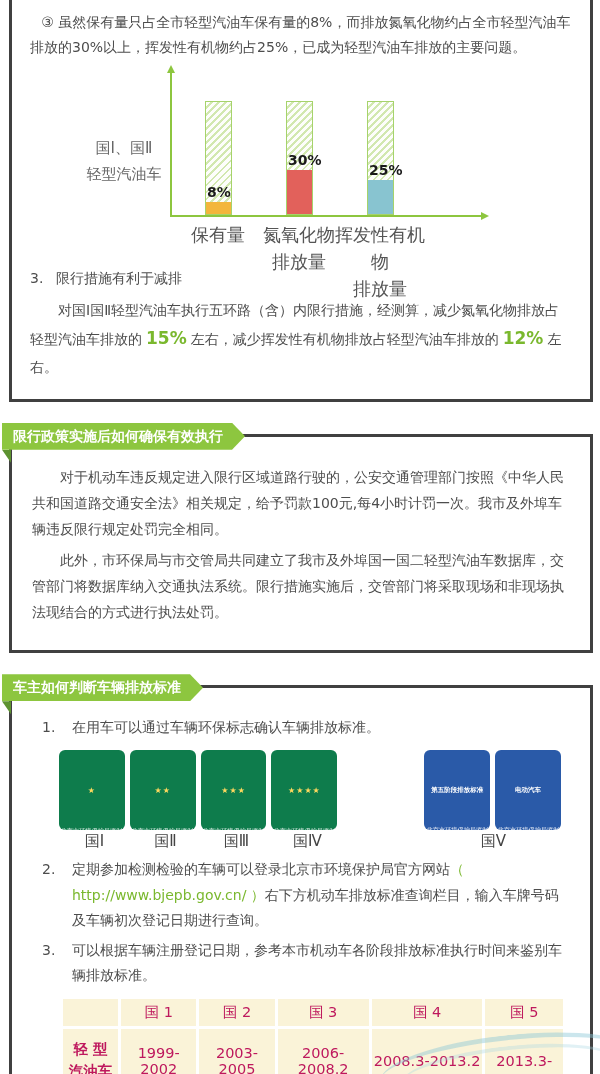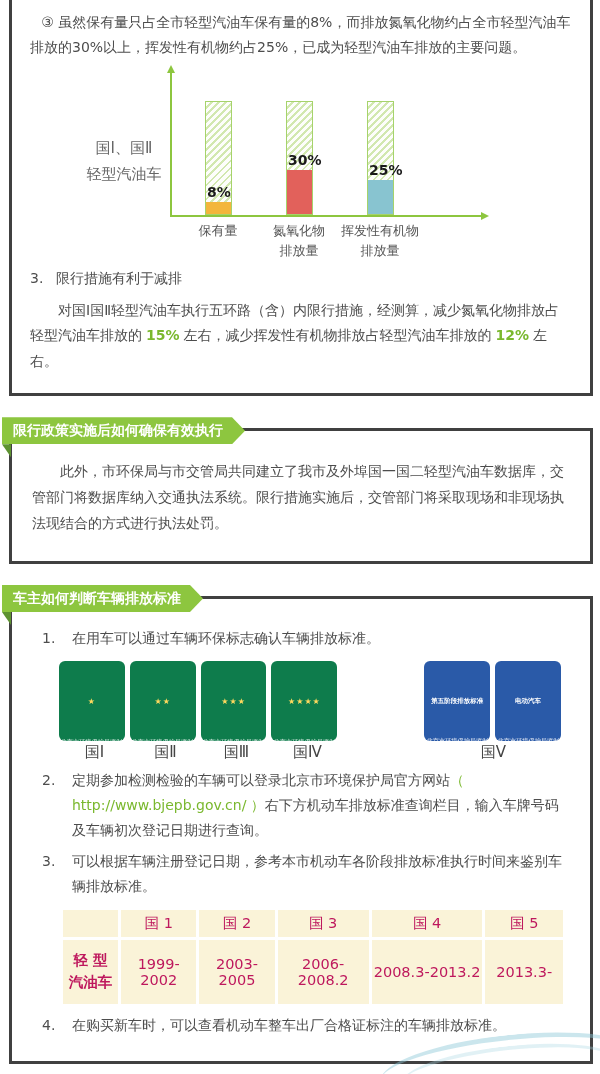--- a/index.html
+++ b/index.html
@@ -25,40 +25,40 @@
     font-weight:bold;font-size:14px;white-space:nowrap;
     clip-path:polygon(0 0,calc(100% - 13px) 0,100% 50%,calc(100% - 13px) 100%,0 100%);
   }
   .banner-fold{
     position:absolute;top:13px;left:-10px;width:9px;height:13px;
     background:#5d9230;
     clip-path:polygon(0 0,100% 0,100% 100%);
   }
   p.body-text{margin:6px 0;line-height:1.85;text-indent:2em;}
   .intro{margin:2px 0 0 0;line-height:1.8;text-indent:.8em;}
-  .green-big{color:#7ab82e;font-weight:bold;font-size:14px;margin:0 4px;}
+  .green-big{color:#7ab82e;font-weight:bold;font-size:17px;margin:0 4px;}
   .link-green{color:#7ab82e;}
   
   .chart{position:relative;height:198px;margin-top:4px;}
   .axis-y{position:absolute;left:140px;top:8px;bottom:45px;width:2px;background:#8dc63f;}
   .axis-y:before{content:"";position:absolute;top:-7px;left:-3px;
     border-left:4px solid transparent;border-right:4px solid transparent;border-bottom:8px solid #8dc63f;}
   .axis-x{position:absolute;left:140px;width:312px;bottom:45px;height:2px;background:#8dc63f;}
   .axis-x:after{content:"";position:absolute;right:-7px;top:-3px;
     border-top:4px solid transparent;border-bottom:4px solid transparent;border-left:8px solid #8dc63f;}
   .series-label{position:absolute;left:38px;top:72px;width:112px;text-align:center;
     color:#666;font-size:15px;line-height:1.7;white-space:pre-line;}
   .bar{position:absolute;bottom:47px;width:27px;height:114px;
     border:1px solid #a6d36b;box-sizing:border-box;
     background:repeating-linear-gradient(135deg,#fdfefb 0px,#fdfefb 3px,#d2e8b0 3px,#d2e8b0 5px);}
   .bar-fill{position:absolute;bottom:0;left:0;right:0;}
   .bar-pct{position:absolute;left:1px;white-space:nowrap;color:#1a1a1a;
     font-weight:bold;font-size:14px;}
   .cat{position:absolute;top:157px;width:92px;text-align:center;color:#555;
-    font-size:13px;line-height:1.5;white-space:pre-line;}
+    font-size:18px;line-height:1.5;white-space:pre-line;}
   .sec-heading{display:flex;margin:4px 0 2px 0;line-height:1.8;}
   .sec-heading .num{width:26px;}
   
   .oli{display:flex;margin:5px 0;line-height:1.8;}
   .oli .num{flex:0 0 30px;margin-left:10px;}
   .oli .txt{flex:1;}
   
   .badge-row{display:flex;margin:10px 0 2px 27px;}
   .badge{width:66px;height:80px;border-radius:6px;margin-right:5px;
     display:flex;flex-direction:column;align-items:center;box-sizing:border-box;padding-top:5px;gap:31px;}
@@ -121,20 +121,21 @@
   <div class="sec-heading">
     <span class="num">3.</span>
     <span>限行措施有利于减排</span>
   </div>
   <p class="body-text"><span>对国I国Ⅱ轻型汽油车执行五环路（含）内限行措施，经测算，减少氮氧化物排放占轻型汽油车排放的</span><span class="green-big">15%</span><span>左右，减少挥发性有机物排放占轻型汽油车排放的</span><span class="green-big">12%</span><span>左右。</span></p>
 </div>
 
 <div class="section banner-box">
   <div class="banner">限行政策实施后如何确保有效执行</div>
   <div class="banner-fold"></div>
+  <p class="body-text">对于机动车违反规定进入限行区域道路行驶的，公安交通管理部门按照《中华人民共和国道路交通安全法》相关规定，给予罚款100元,每4小时计罚一次。我市及外埠车辆违反限行规定处罚完全相同。</p>
   <p class="body-text">此外，市环保局与市交管局共同建立了我市及外埠国一国二轻型汽油车数据库，交管部门将数据库纳入交通执法系统。限行措施实施后，交管部门将采取现场和非现场执法现结合的方式进行执法处罚。</p>
 </div>
 
 <div class="section banner-box">
   <div class="banner">车主如何判断车辆排放标准</div>
   <div class="banner-fold"></div>
 
   <div class="oli">
     <span class="num">1.</span>
     <span class="txt">在用车可以通过车辆环保标志确认车辆排放标准。</span>

